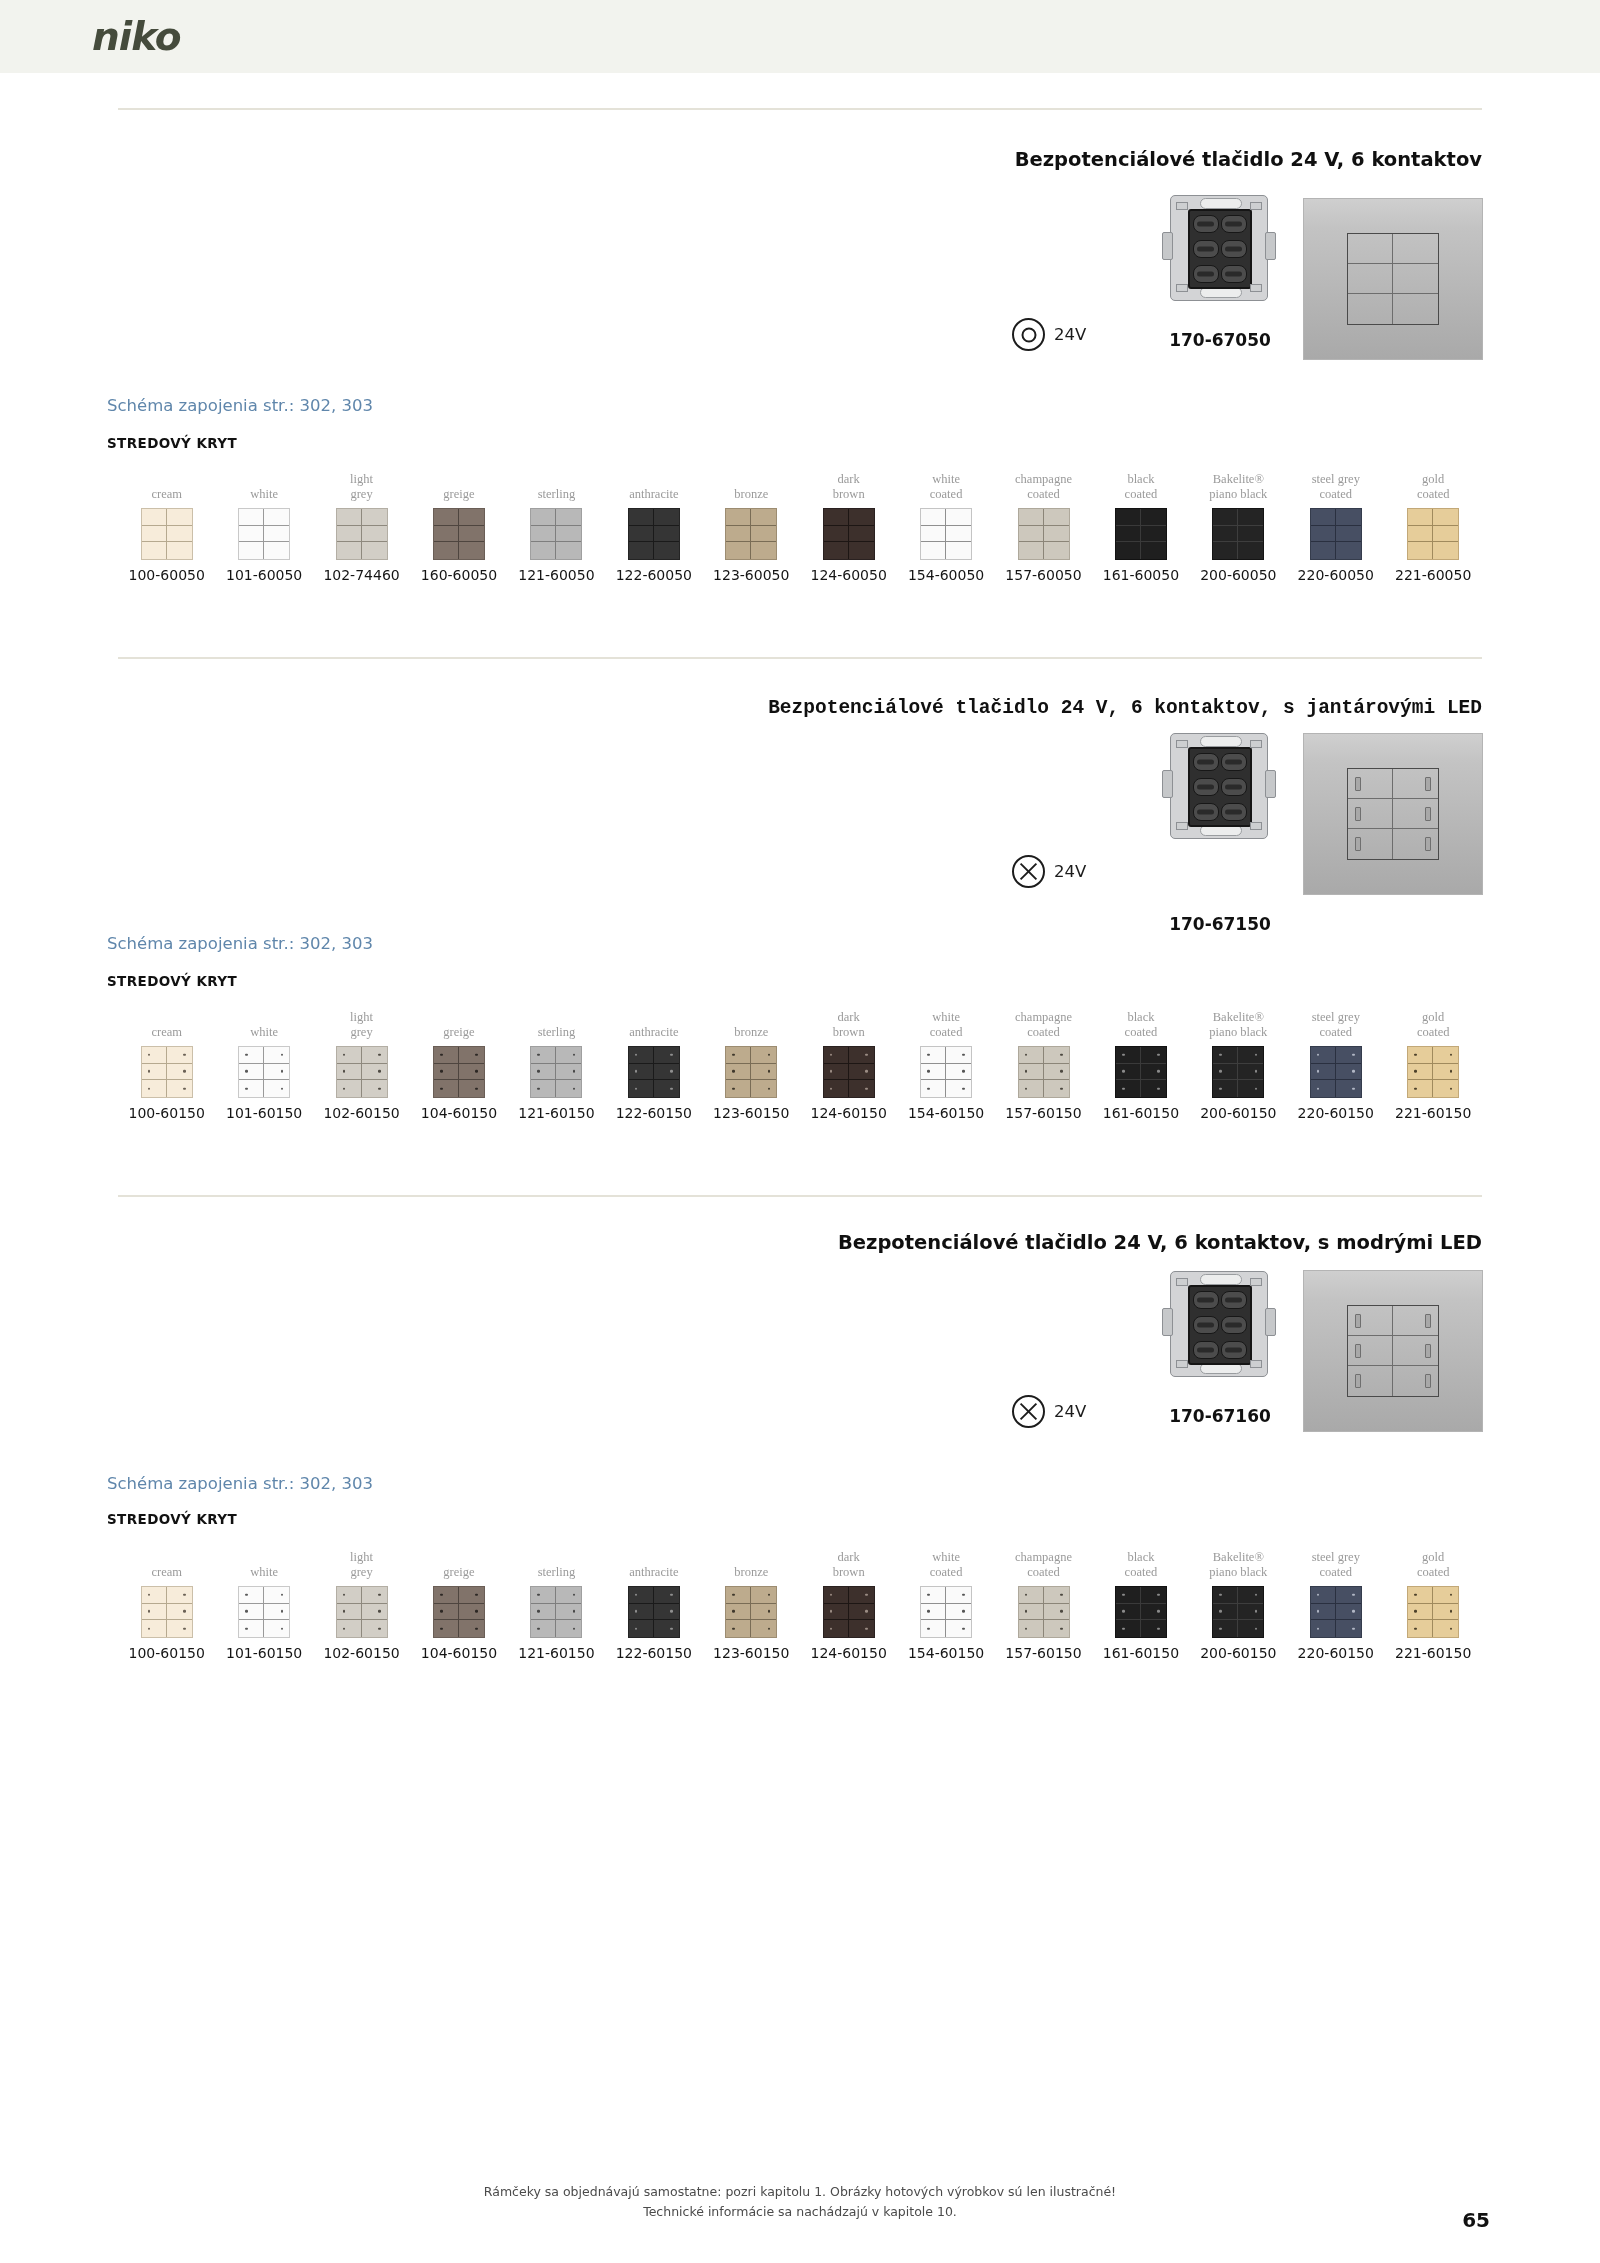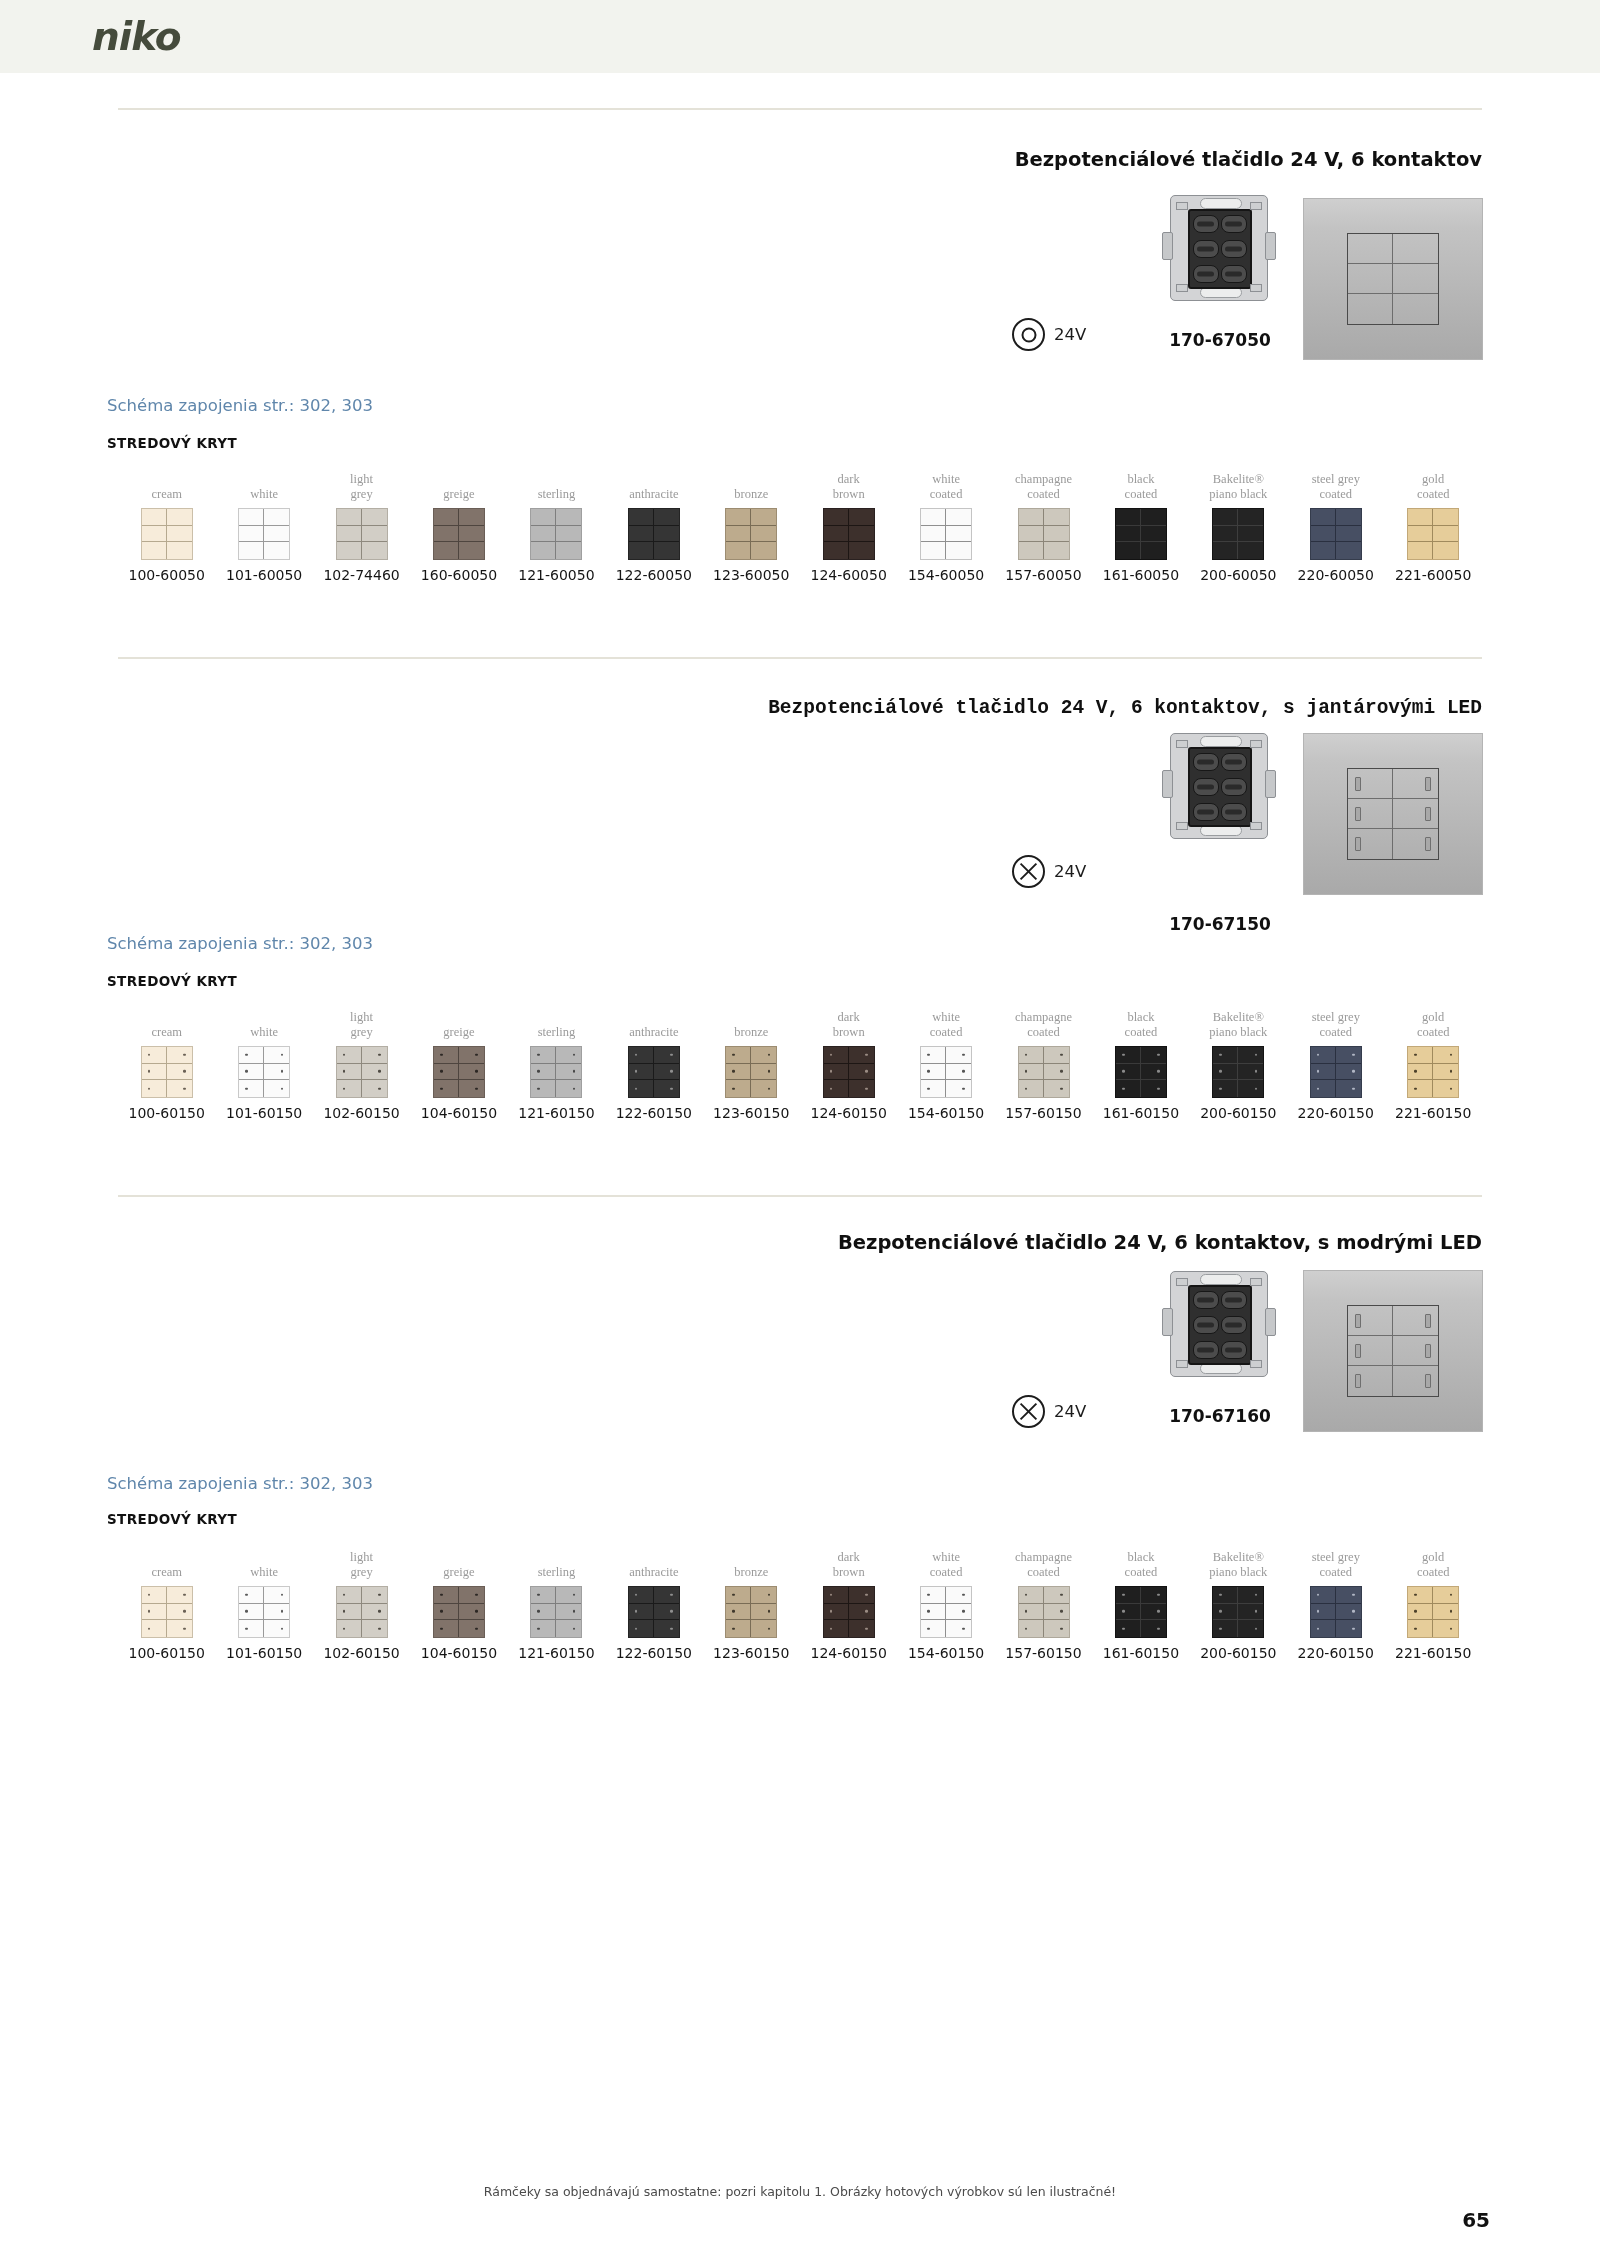--- a/index.html
+++ b/index.html
@@ -1193,14 +1193,15 @@
             </div>
           </div>
           <div class="cd">221-60150</div>
         </div>
       </div>
     </div>
   </div>
 
 <div class="footer" style="top:2182px;">
   <div>Rámčeky sa objednávajú samostatne: pozri kapitolu 1. Obrázky hotových výrobkov sú len ilustračné!</div>
+  <div>Technické informácie sa nachádzajú v kapitole 10.</div>
 </div>
 <div class="pagenum" style="top:2208px;">65</div>
 
 </body></html>

